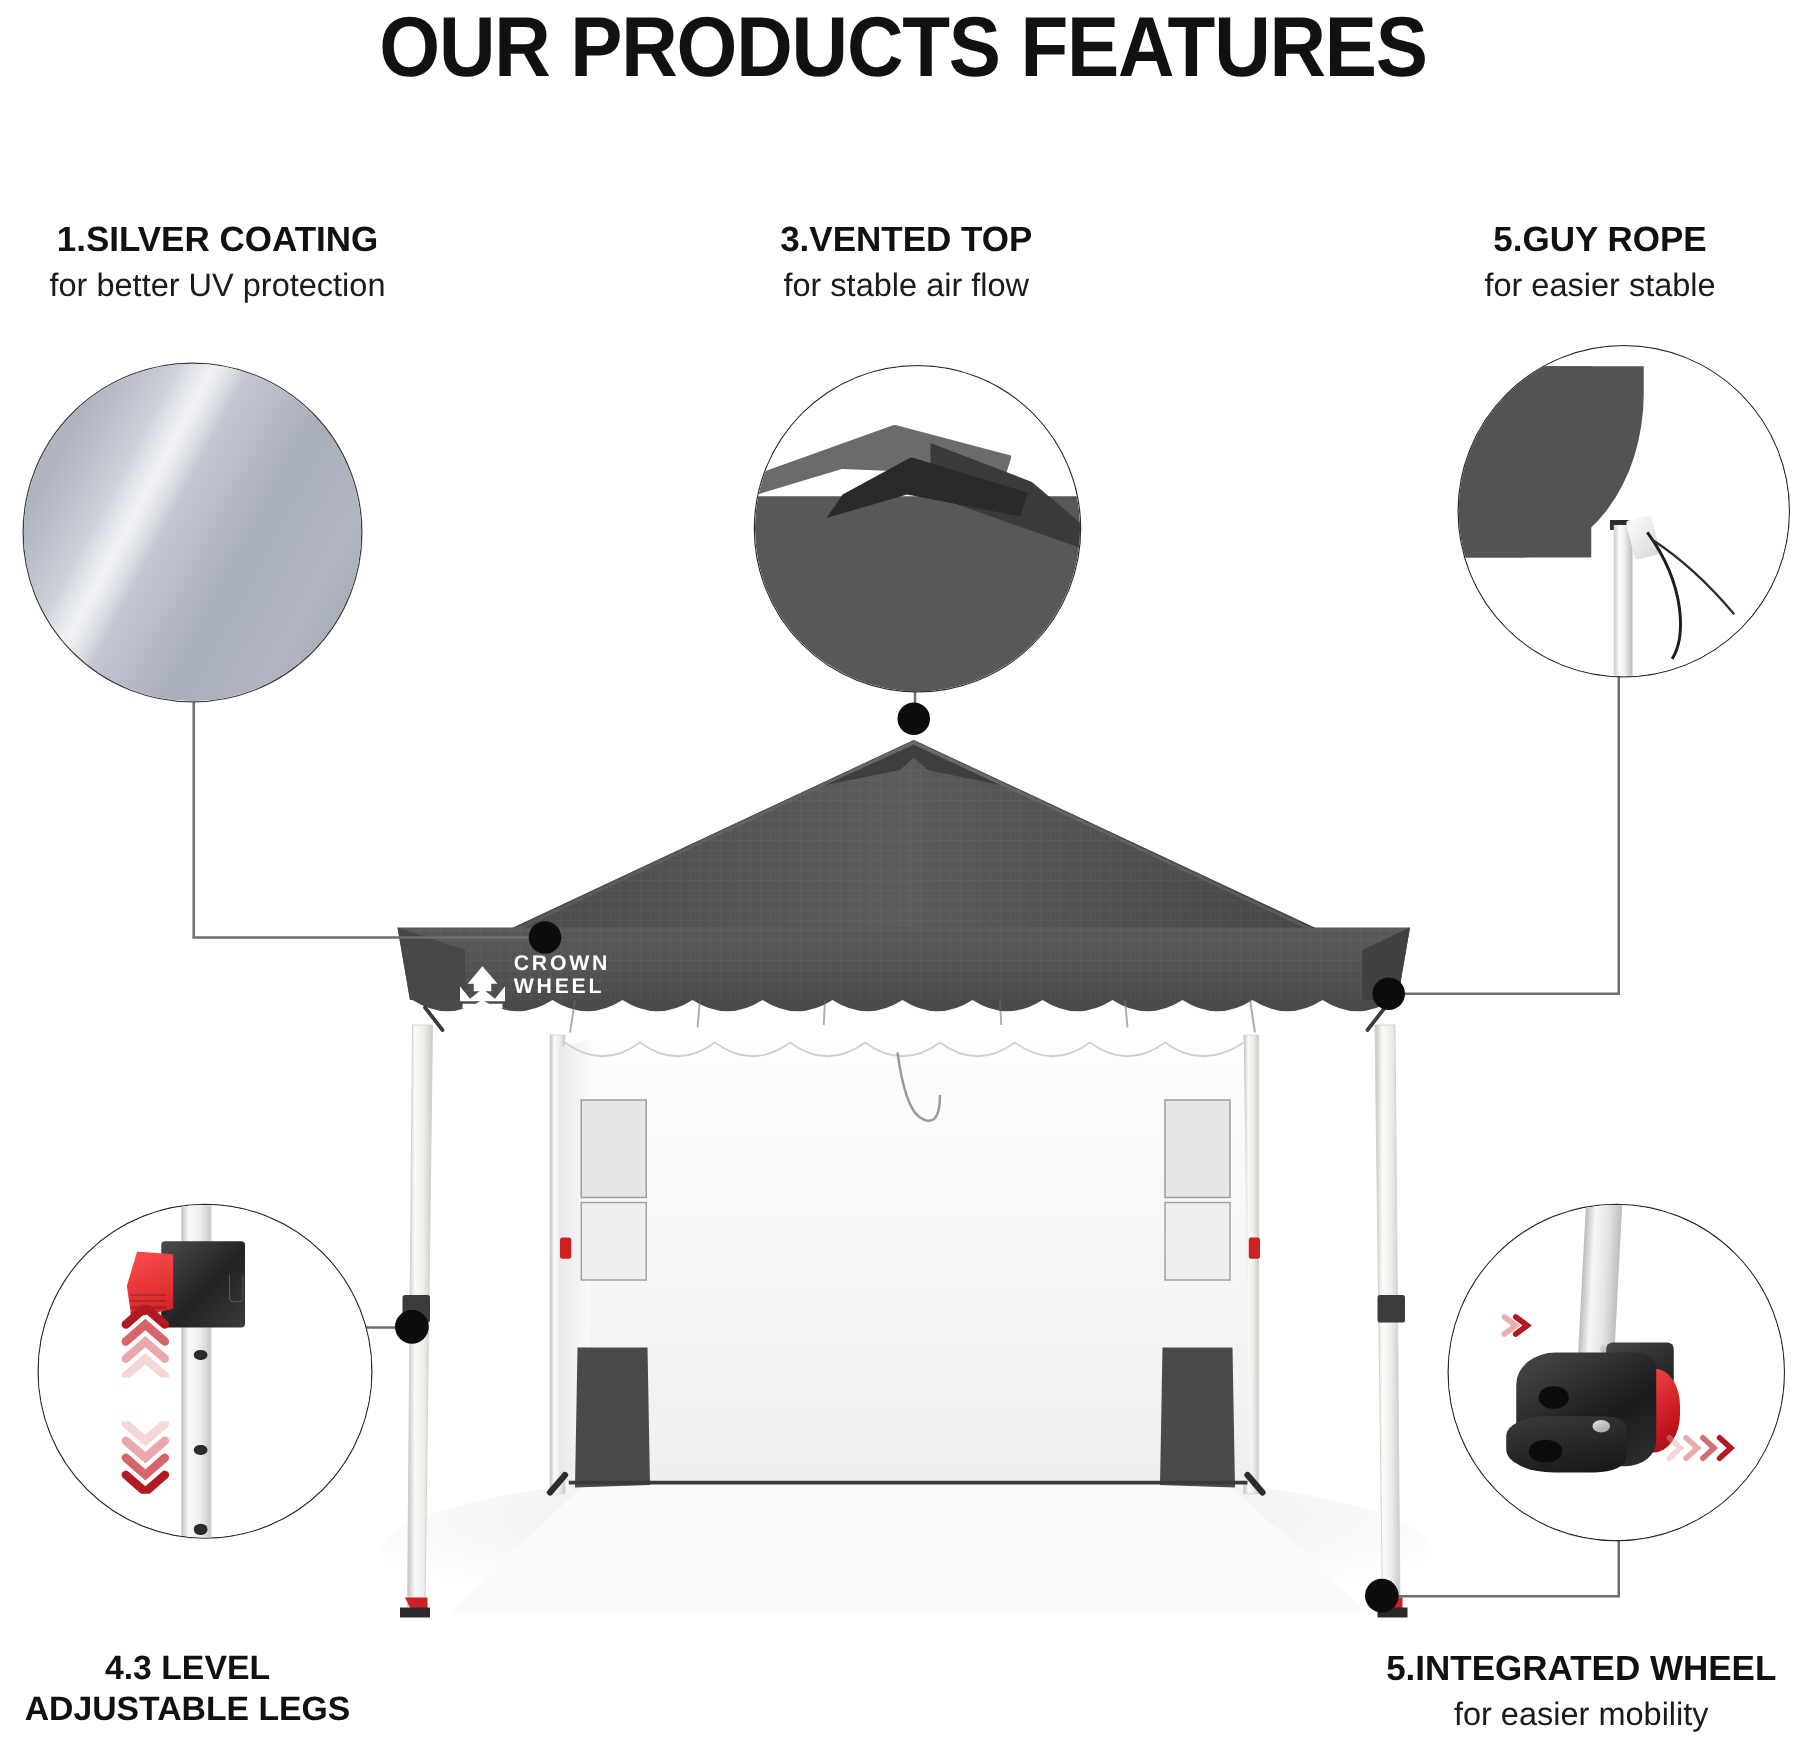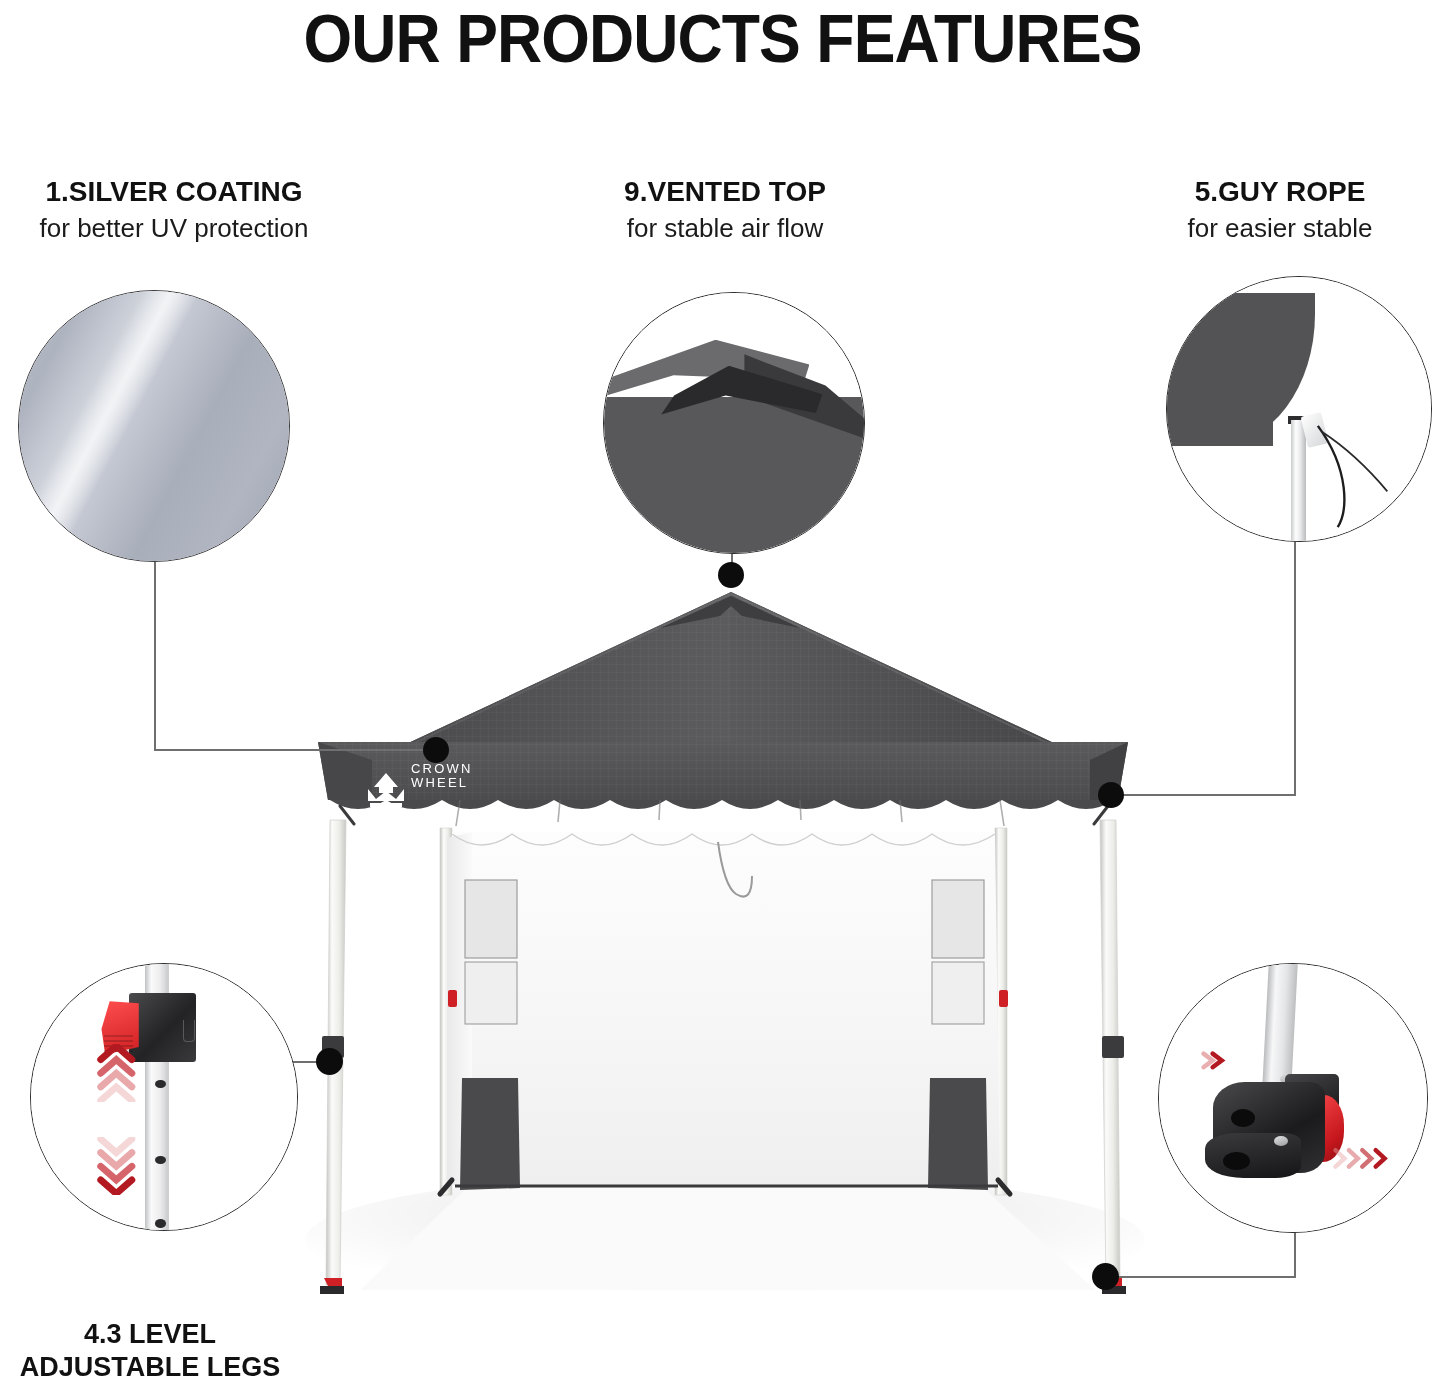--- a/index.html
+++ b/index.html
@@ -236,21 +236,21 @@
     <path d="M320,1286 h24 v8 h-24 z" fill="#2a2a2c"></path>
     <path d="M1102,1286 h24 v8 h-24 z" fill="#2a2a2c"></path>
 
     <g transform="translate(360,765)">
       <path d="M14,22 L26,8 L38,22 L33,22 L33,28 L19,28 L19,22 Z" fill="#ffffff"></path>
       <path d="M8,24 L16,34 L26,26 L36,34 L44,24 L44,36 L8,36 Z" fill="#ffffff"></path>
       <rect x="10" y="38" width="32" height="4" fill="#ffffff"></rect>
     </g>
   </svg>
 
-  <div style="position:absolute;left:411px;top:762px;font-weight:400;font-size:13px;
+  <div style="position:absolute;left:411px;top:762px;font-weight:700;font-size:17px;
               letter-spacing:2.2px;line-height:1.08;color:#fff;">
     <div>CROWN</div>
     <div>WHEEL</div>
   </div>
 
   <div class="ln lnv" style="left:154px;top:556px;height:194px;"></div>
   <div class="ln lnh" style="left:154px;top:749px;width:282px;"></div>
   <div class="dot" style="left:423px;top:737px;width:26px;height:26px;"></div>
 
   <div class="ln lnv" style="left:731px;top:550px;height:28px;"></div>
@@ -348,28 +348,32 @@
       </svg>
     </div>
   </div>
 
   <div class="cap" id="cap1">
     <div class="h">1.SILVER COATING</div>
     <div class="s">for better UV protection</div>
   </div>
 
   <div class="cap" id="cap2">
-    <div class="h">9.VENTED TOP</div>
+    <div class="h">3.VENTED TOP</div>
     <div class="s">for stable air flow</div>
   </div>
 
   <div class="cap" id="cap3">
     <div class="h">5.GUY ROPE</div>
     <div class="s">for easier stable</div>
   </div>
 
   <div class="cap stackwide" id="cap4">
     <div class="h">4.3 LEVEL</div>
     <div class="h">ADJUSTABLE LEGS</div>
   </div>
 
+  <div class="cap" id="cap5">
+    <div class="h">5.INTEGRATED WHEEL</div>
+    <div class="s">for easier mobility</div>
+  </div>
 
 </div>
 
 </body></html>

